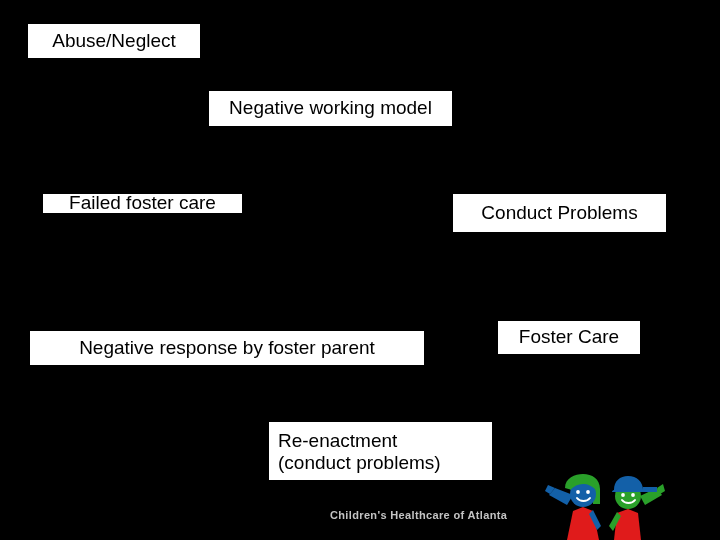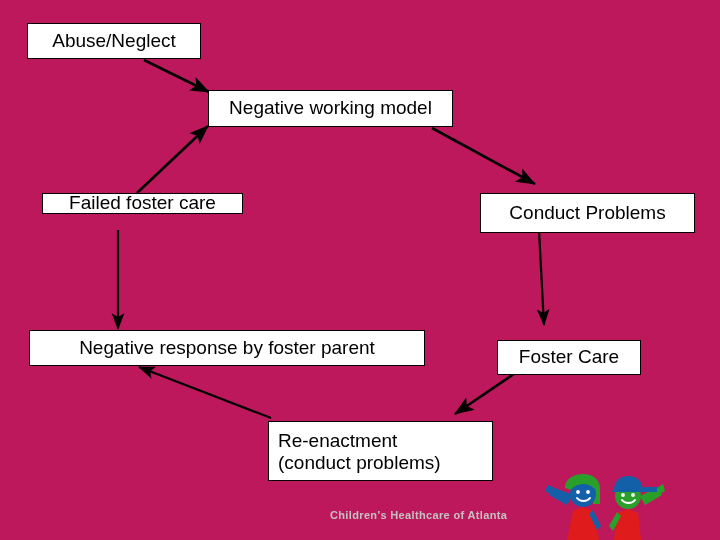--- a/index.html
+++ b/index.html
@@ -8,21 +8,21 @@
     padding: 0;
     background: #ffffff;
   }
   body {
     font-family: "Liberation Sans", sans-serif;
   }
   #canvas {
     position: relative;
     width: 720px;
     height: 540px;
-    background: #be185d;
+    background: #000000;
     overflow: hidden;
   }
   .node {
     position: absolute;
     box-sizing: border-box;
     border: 1px solid #000000;
     background: #ffffff;
     color: #000000;
     font-family: "Liberation Sans", sans-serif;
     font-size: 19px;
@@ -102,29 +102,29 @@
   </div>
 
   <div class="node" id="n-negative-working-model" style="left: 208px; top: 90px; width: 245px; height: 37px;">
     <span>Negative working model</span>
   </div>
 
   <div class="node" id="n-failed-foster-care" style="left: 42px; top: 193px; width: 201px; height: 21px;">
     <span>Failed foster care</span>
   </div>
 
-  <div class="node" id="n-conduct-problems" style="left: 480px; top: 193px; width: 215px; height: 40px;">
+  <div class="node" id="n-conduct-problems" style="left: 452px; top: 193px; width: 215px; height: 40px;">
     <span>Conduct Problems</span>
   </div>
 
   <div class="node" id="n-negative-response" style="left: 29px; top: 330px; width: 396px; height: 36px;">
     <span>Negative response by foster parent</span>
   </div>
 
-  <div class="node" id="n-foster-care" style="left: 497px; top: 340px; width: 144px; height: 35px;">
+  <div class="node" id="n-foster-care" style="left: 497px; top: 320px; width: 144px; height: 35px;">
     <span>Foster Care</span>
   </div>
 
   <div class="node multiline" id="n-re-enactment" style="left: 268px; top: 421px; width: 225px; height: 60px;">Re-enactment
 (conduct problems)</div>
 
   <div id="footer-text">Children's Healthcare of Atlanta</div>
 
   <svg id="logo" viewBox="0 0 122 66" xmlns="http://www.w3.org/2000/svg">
 

